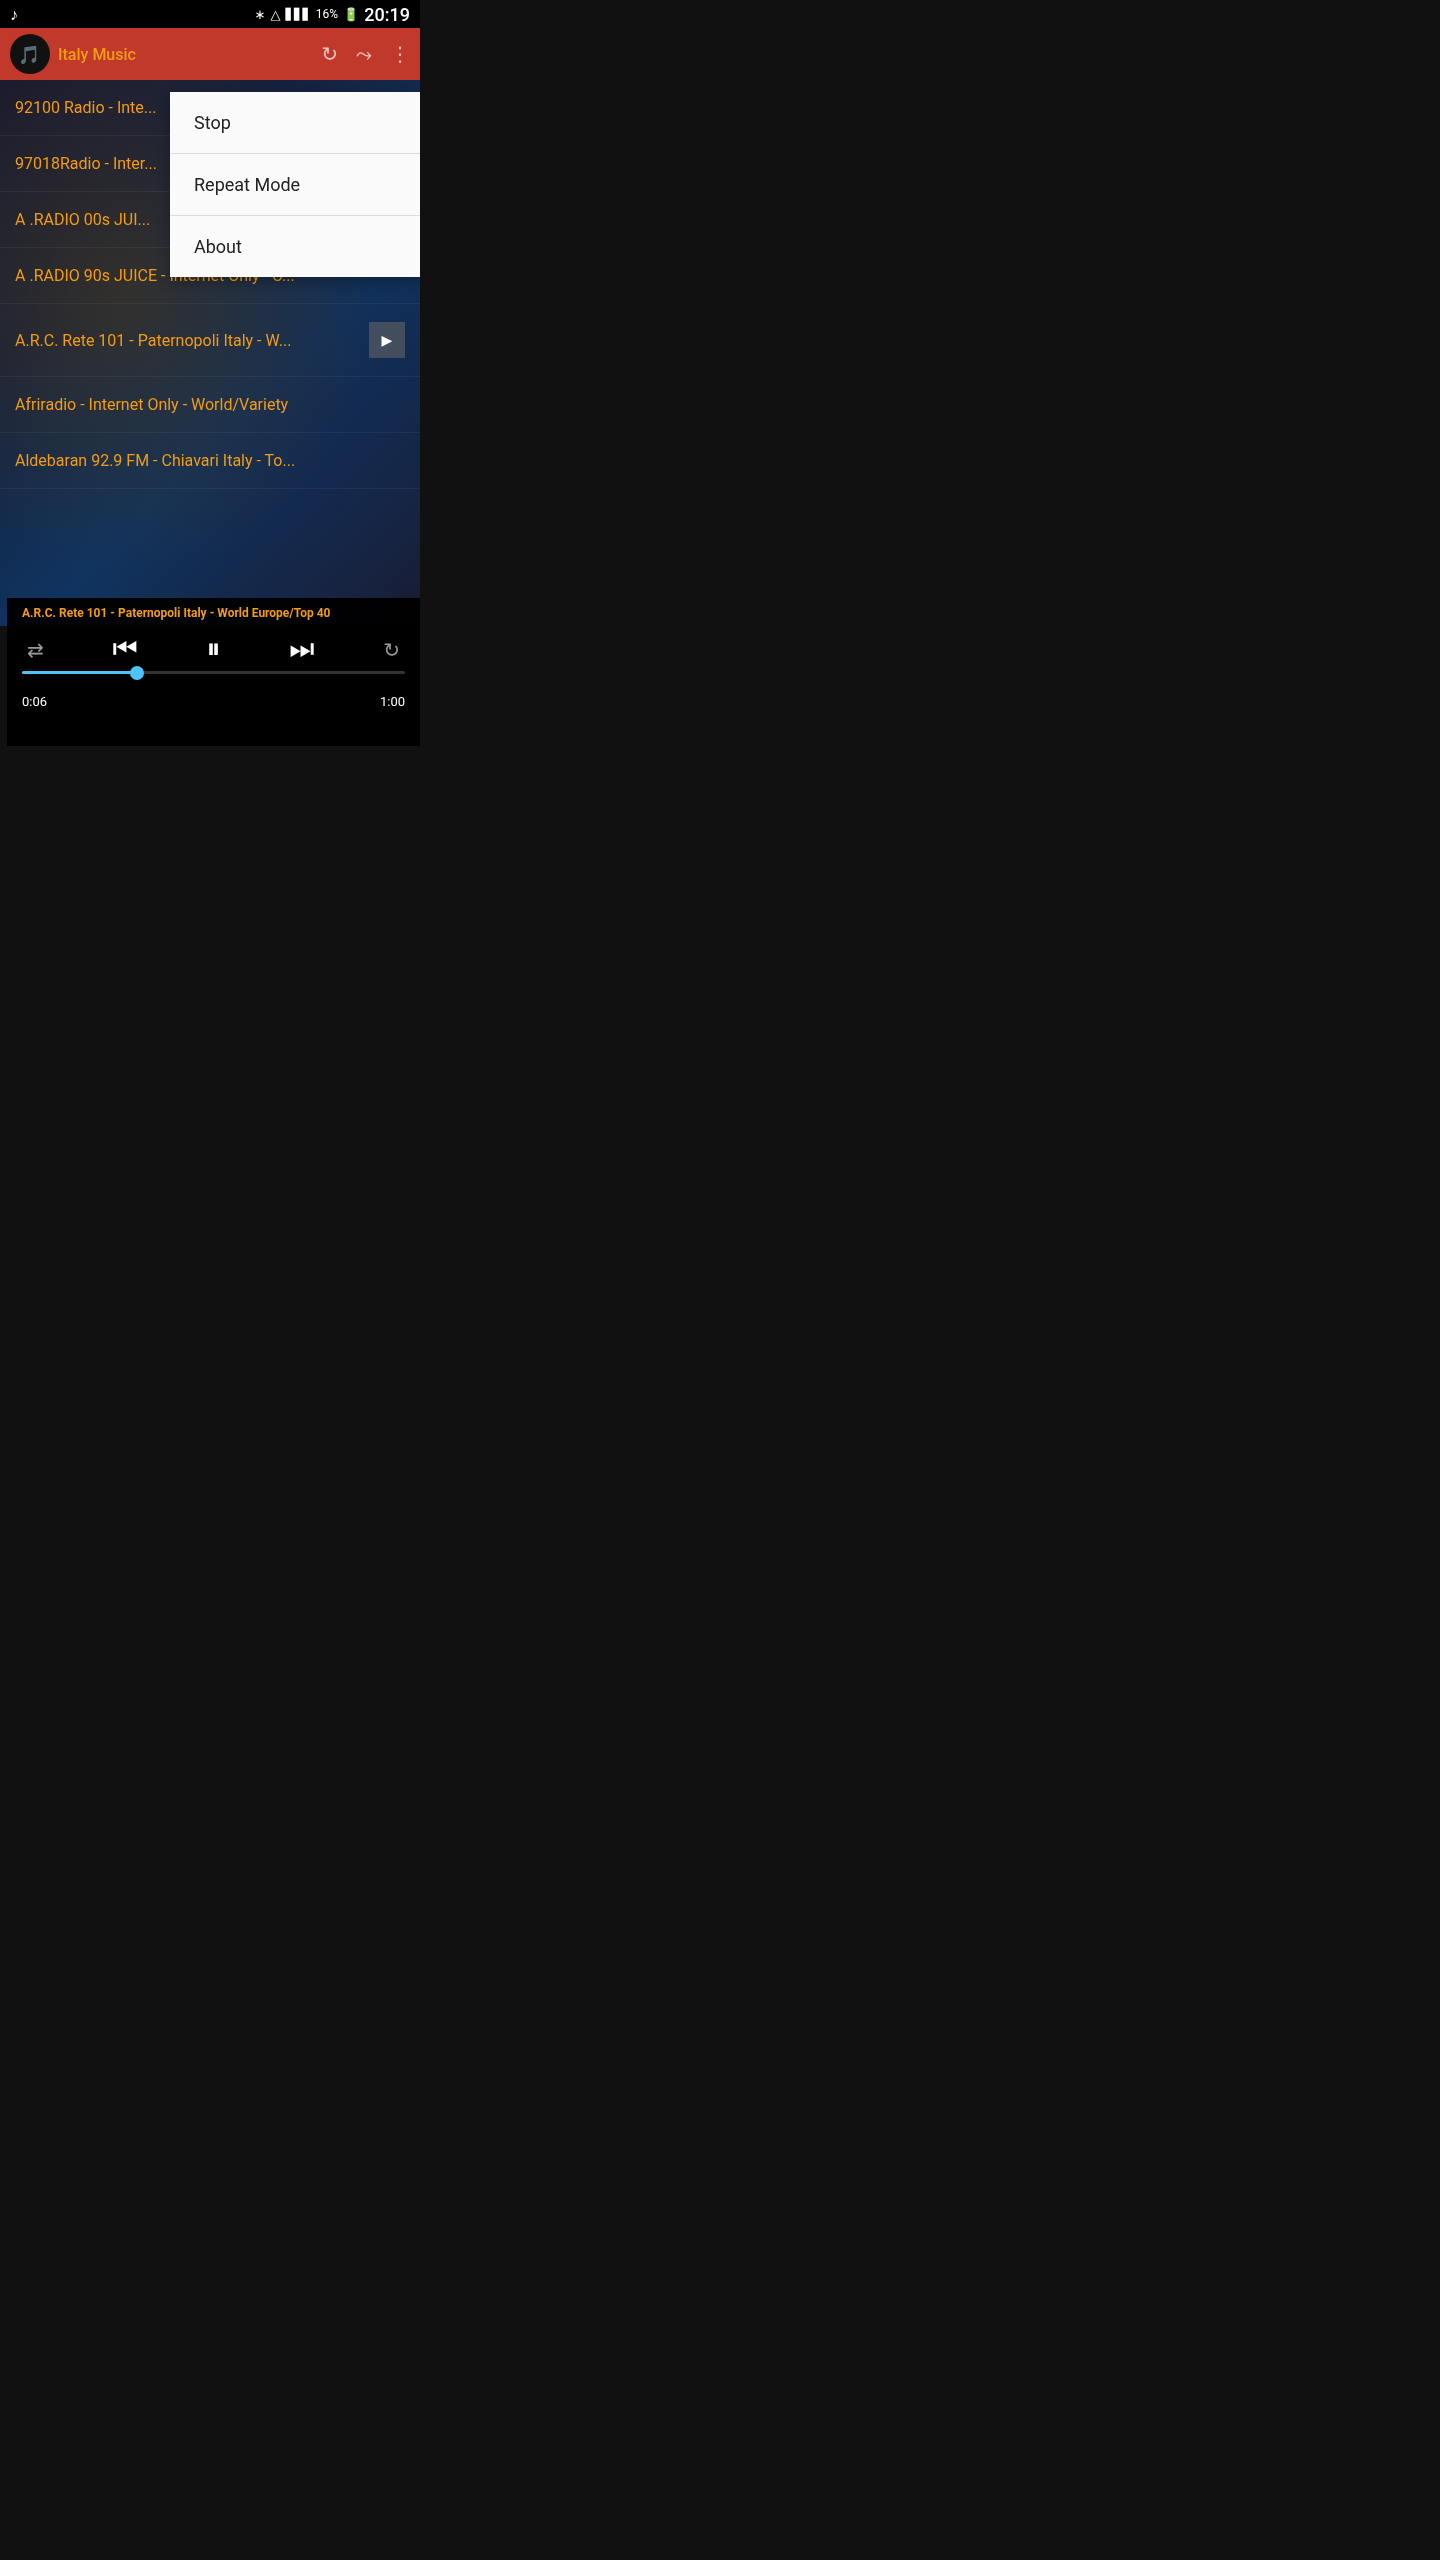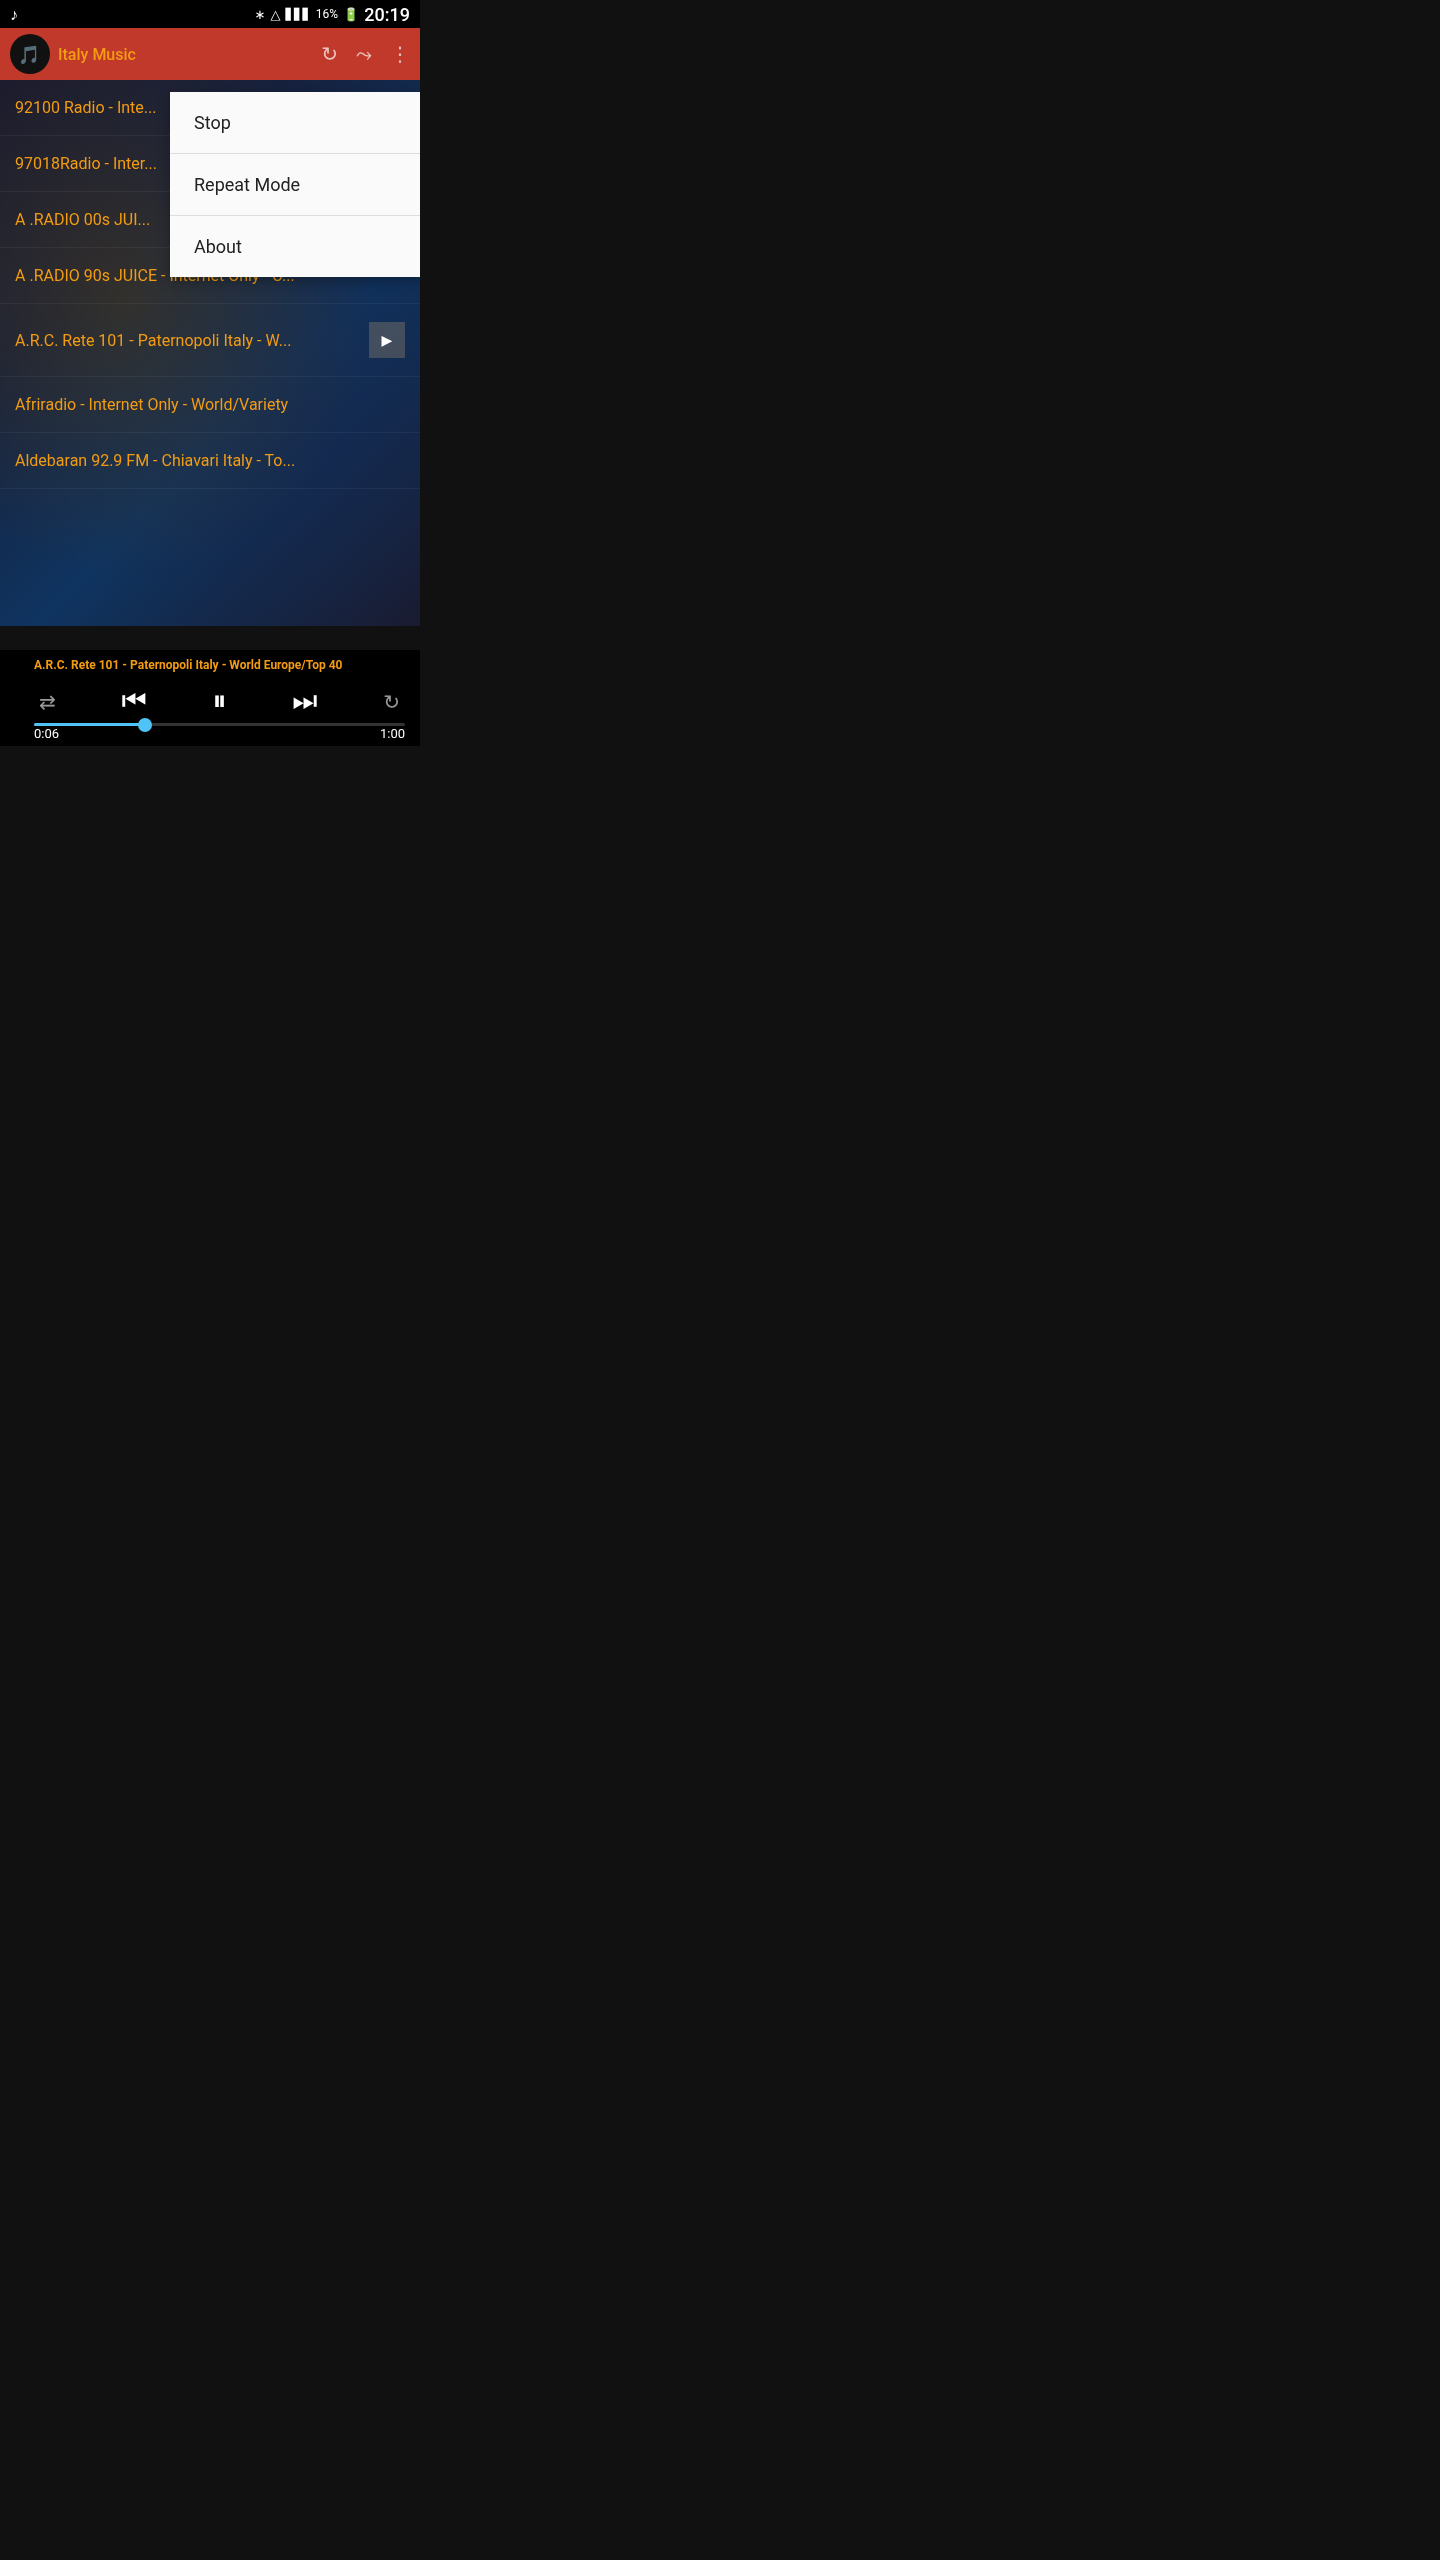--- a/index.html
+++ b/index.html
@@ -176,28 +176,27 @@
       background: #fafafa;
     }
     .dropdown-item:last-child {
       border-bottom: none;
     }
 
     
     .player-bar {
       position: absolute;
       bottom: 0;
-      left: 0;
-      right: 0;
-      height: 96px;
+      left: 7px;
+      right: 0;
+      height: 148px;
       background: rgba(0,0,0,0.95);
       z-index: 100;
       display: flex;
       flex-direction: column;
-      padding-left: 19px;
     }
     .now-playing {
       padding: 8px 15px;
       color: #f39c12;
       font-size: 12px;
       font-weight: bold;
     }
     .player-controls {
       display: flex;
       align-items: center;
@@ -218,20 +217,21 @@
       color: rgba(255,255,255,0.6);
       font-size: 20px;
       cursor: pointer;
     }
     .time-row {
       display: flex;
       justify-content: space-between;
       padding: 0 15px 4px;
       color: #fff;
       font-size: 13px;
+      margin-top: 20px;
     }
     .progress-bar {
       height: 3px;
       background: #333;
       margin: 0 15px;
       position: relative;
       border-radius: 2px;
     }
     .progress-fill {
       height: 100%;

